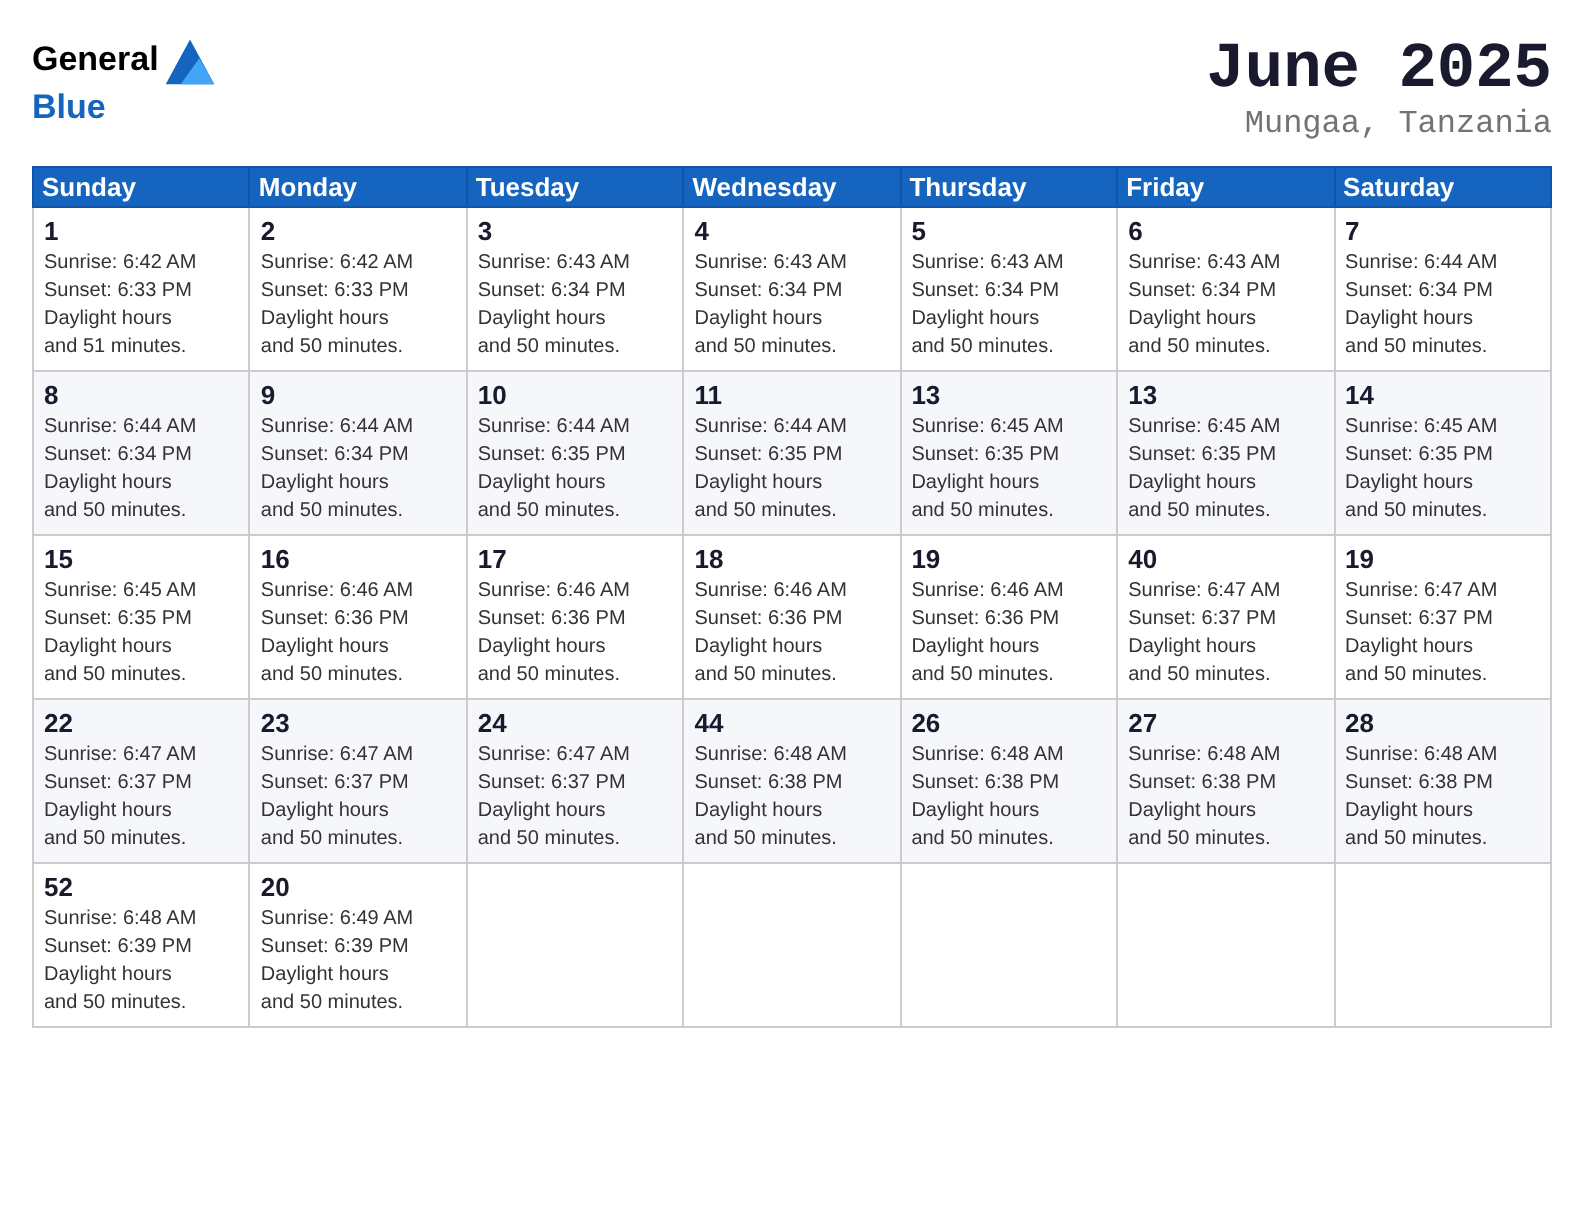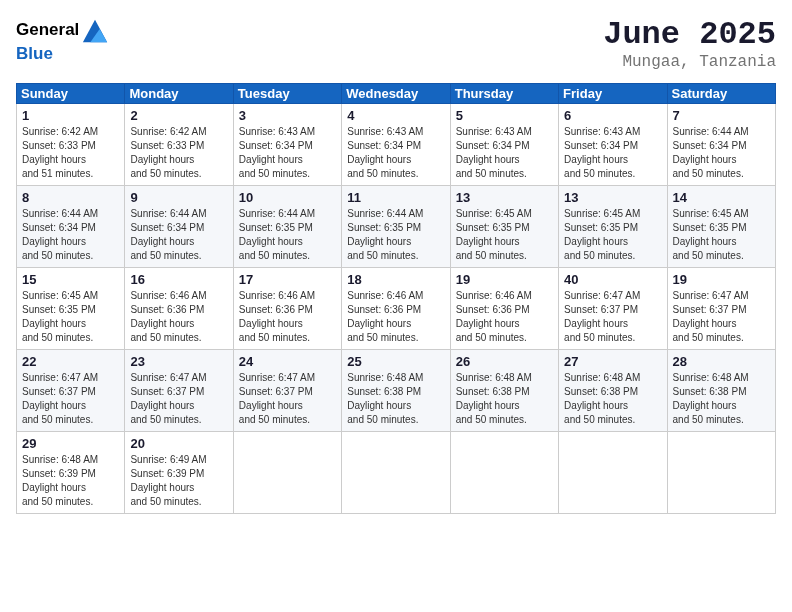--- a/index.html
+++ b/index.html
@@ -215,39 +215,39 @@
       </td>
         <td>
         <span class="day-num">23</span>
         <span class="cell-text">Sunrise: 6:47 AM<br>Sunset: 6:37 PM<br>Daylight hours<br>and 50 minutes.</span>
       </td>
         <td>
         <span class="day-num">24</span>
         <span class="cell-text">Sunrise: 6:47 AM<br>Sunset: 6:37 PM<br>Daylight hours<br>and 50 minutes.</span>
       </td>
         <td>
-        <span class="day-num">25</span>
+        <span class="day-num">44</span>
         <span class="cell-text">Sunrise: 6:48 AM<br>Sunset: 6:38 PM<br>Daylight hours<br>and 50 minutes.</span>
       </td>
         <td>
         <span class="day-num">26</span>
         <span class="cell-text">Sunrise: 6:48 AM<br>Sunset: 6:38 PM<br>Daylight hours<br>and 50 minutes.</span>
       </td>
         <td>
         <span class="day-num">27</span>
         <span class="cell-text">Sunrise: 6:48 AM<br>Sunset: 6:38 PM<br>Daylight hours<br>and 50 minutes.</span>
       </td>
         <td>
         <span class="day-num">28</span>
         <span class="cell-text">Sunrise: 6:48 AM<br>Sunset: 6:38 PM<br>Daylight hours<br>and 50 minutes.</span>
       </td>
       </tr>
       <tr>
         <td>
-        <span class="day-num">29</span>
+        <span class="day-num">52</span>
         <span class="cell-text">Sunrise: 6:48 AM<br>Sunset: 6:39 PM<br>Daylight hours<br>and 50 minutes.</span>
       </td>
         <td>
         <span class="day-num">20</span>
         <span class="cell-text">Sunrise: 6:49 AM<br>Sunset: 6:39 PM<br>Daylight hours<br>and 50 minutes.</span>
       </td>
         <td class="empty-cell"></td>
         <td class="empty-cell"></td>
         <td class="empty-cell"></td>
         <td class="empty-cell"></td>

